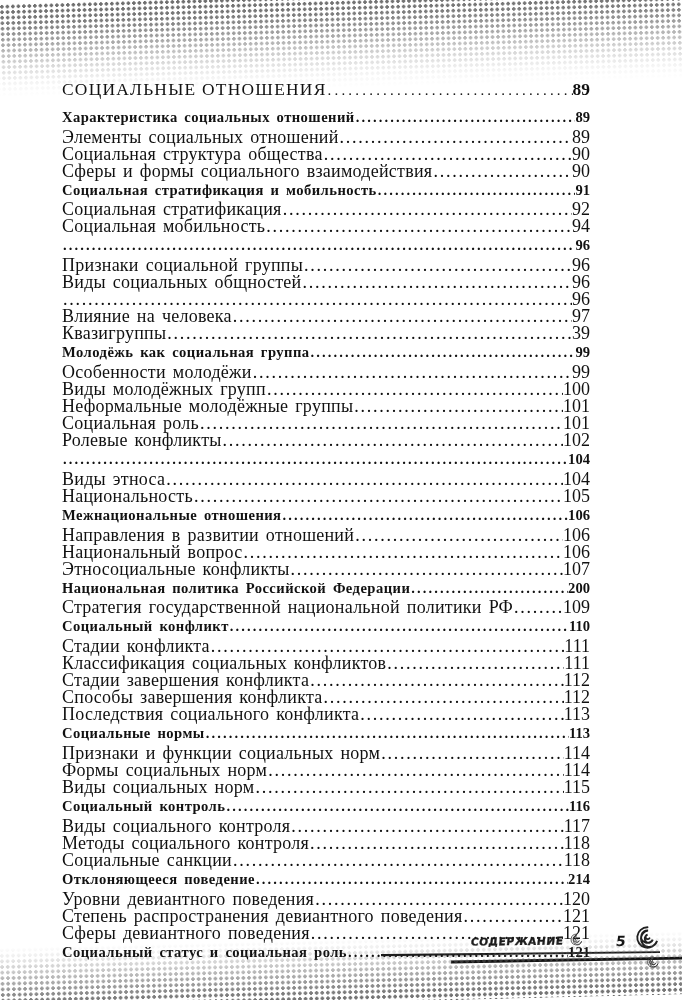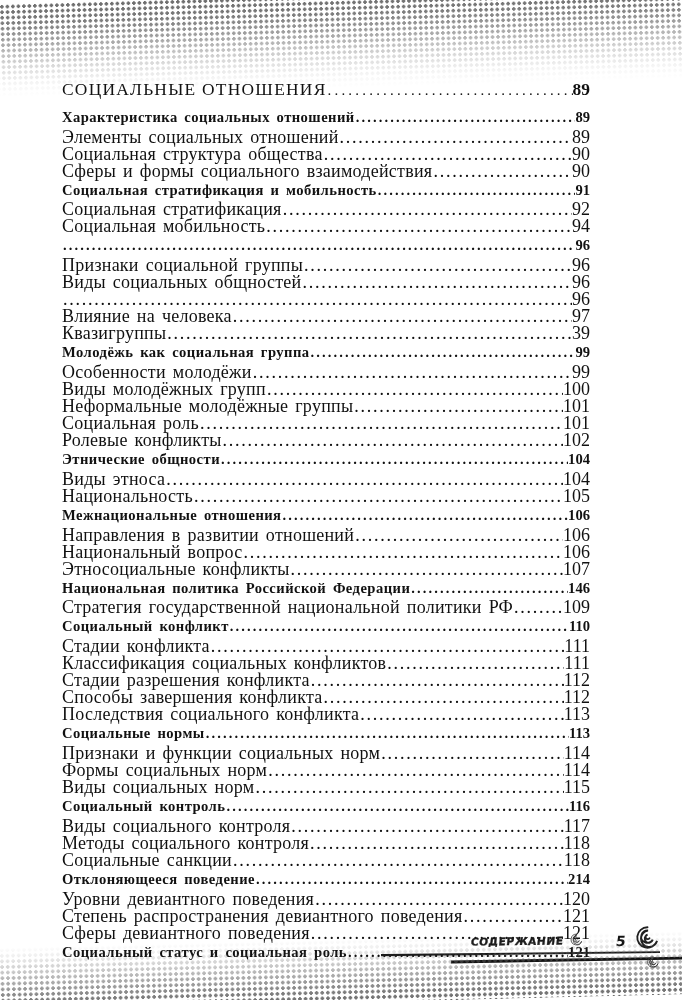--- a/index.html
+++ b/index.html
@@ -222,21 +222,20 @@
       <span class="title">Социальная роль</span>
       <span class="leader">.......................................................................................................................</span>
       <span class="page">101</span>
     </div>
     <div class="entry sub">
       <span class="title">Ролевые конфликты</span>
       <span class="leader">.......................................................................................................................</span>
       <span class="page">102</span>
     </div>
     <div class="entry section">
-      <span class="title">Этнические общности</span>
       <span class="leader">.......................................................................................................................</span>
       <span class="page">104</span>
     </div>
     <div class="entry sub">
       <span class="title">Виды этноса</span>
       <span class="leader">.......................................................................................................................</span>
       <span class="page">104</span>
     </div>
     <div class="entry sub">
       <span class="title">Национальность</span>
@@ -259,21 +258,21 @@
       <span class="page">106</span>
     </div>
     <div class="entry sub">
       <span class="title">Этносоциальные конфликты</span>
       <span class="leader">.......................................................................................................................</span>
       <span class="page">107</span>
     </div>
     <div class="entry section">
       <span class="title">Национальная политика Российской Федерации</span>
       <span class="leader">.......................................................................................................................</span>
-      <span class="page">146</span>
+      <span class="page">200</span>
     </div>
     <div class="entry sub">
       <span class="title">Стратегия государственной национальной политики РФ</span>
       <span class="leader">.......................................................................................................................</span>
       <span class="page">109</span>
     </div>
     <div class="entry section">
       <span class="title">Социальный конфликт</span>
       <span class="leader">.......................................................................................................................</span>
       <span class="page">110</span>
@@ -282,21 +281,21 @@
       <span class="title">Стадии конфликта</span>
       <span class="leader">.......................................................................................................................</span>
       <span class="page">111</span>
     </div>
     <div class="entry sub">
       <span class="title">Классификация социальных конфликтов</span>
       <span class="leader">.......................................................................................................................</span>
       <span class="page">111</span>
     </div>
     <div class="entry sub">
-      <span class="title">Стадии разрешения конфликта</span>
+      <span class="title">Стадии завершения конфликта</span>
       <span class="leader">.......................................................................................................................</span>
       <span class="page">112</span>
     </div>
     <div class="entry sub">
       <span class="title">Способы завершения конфликта</span>
       <span class="leader">.......................................................................................................................</span>
       <span class="page">112</span>
     </div>
     <div class="entry sub">
       <span class="title">Последствия социального конфликта</span>

